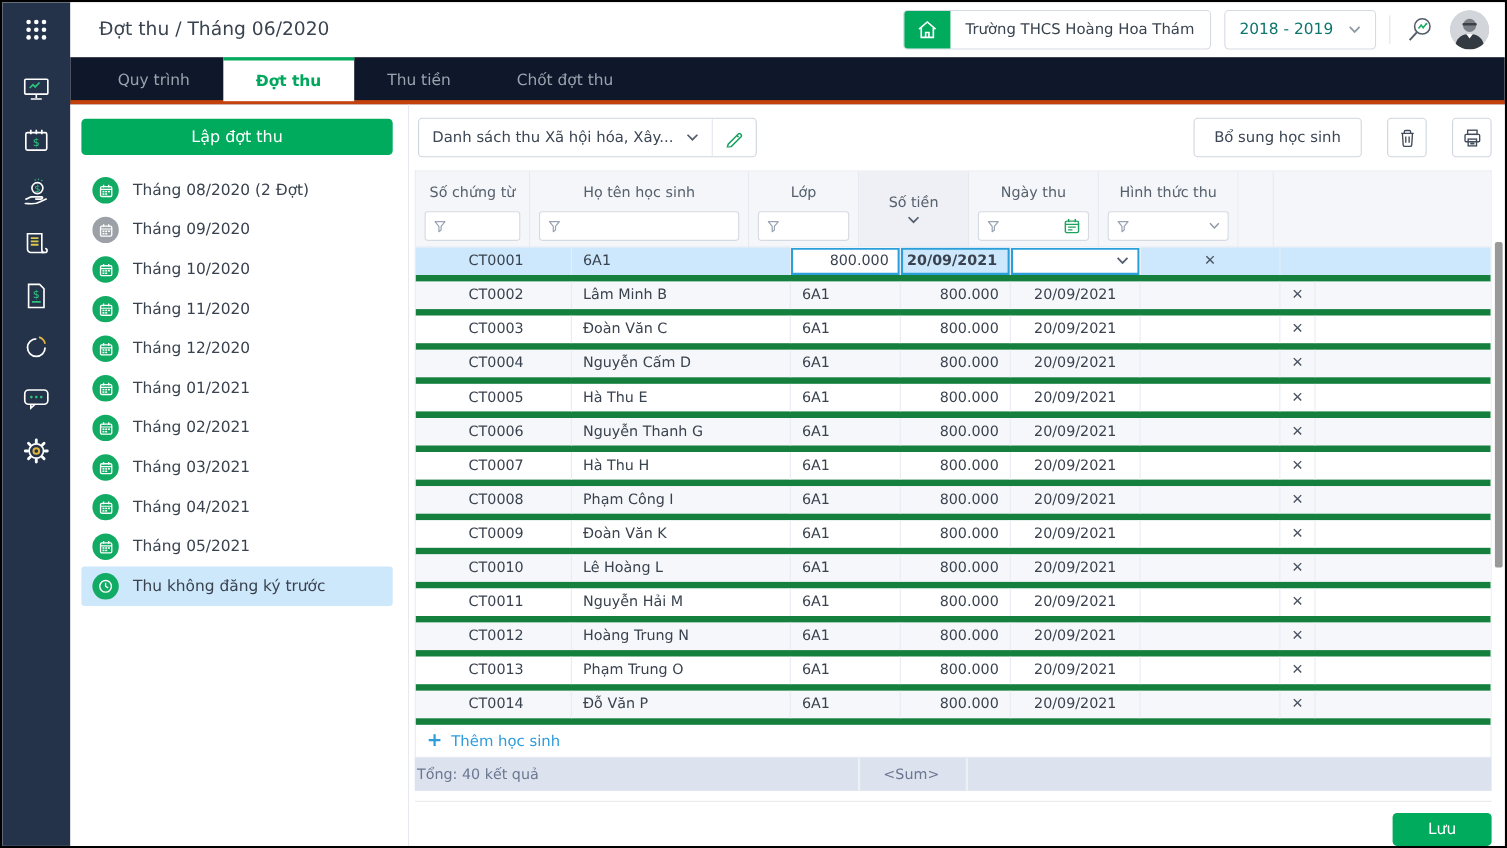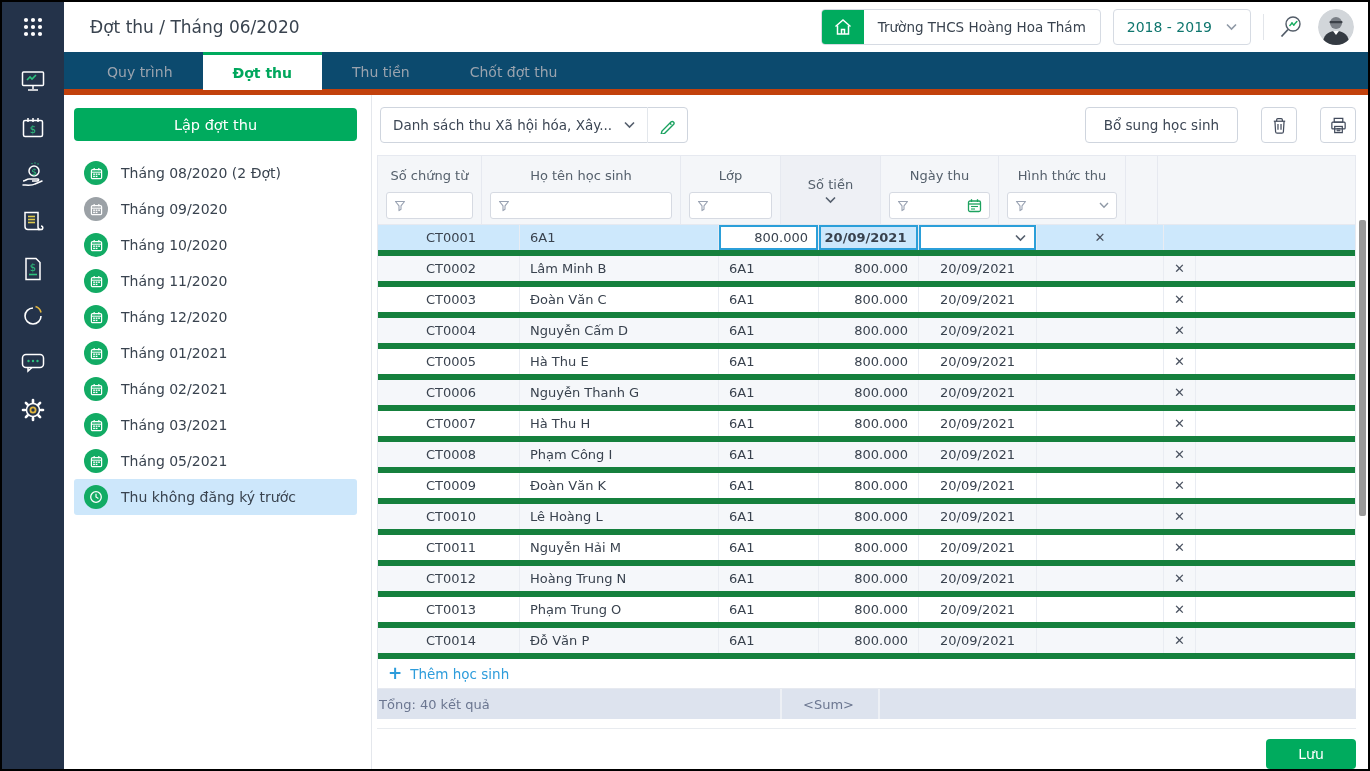--- a/index.html
+++ b/index.html
@@ -19,21 +19,21 @@
   .breadcrumb{ font-size:17px; color:#39434f; }
   .topbar-right{ margin-left:auto; display:flex; align-items:center; gap:12px; }
   .school-box{ display:flex; align-items:center; border:1px solid #d6dbe3; border-radius:4px; height:36px; overflow:hidden; background:#fff; }
   .home-btn{ width:42px; height:36px; background:#00ab5e; display:flex; align-items:center; justify-content:center; cursor:pointer; }
   .school-name{ padding:0 14px; font-size:13.5px; color:#39434f; white-space:nowrap; }
   .year-box{ border:1px solid #d6dbe3; border-radius:4px; height:36px; display:flex; align-items:center; padding:0 13px; gap:14px; font-size:14px; color:#0f766e; cursor:pointer; background:#fff; }
   .v-divider{ width:1px; height:26px; background:#e2e5ea; }
   .search-btn{ width:30px; height:30px; display:flex; align-items:center; justify-content:center; cursor:pointer; }
   .avatar{ width:36px; height:36px; border-radius:50%; overflow:hidden; cursor:pointer; flex:0 0 36px; }
 
-  .tabbar{ height:43px; flex:0 0 43px; background:#0c4a6e; border-bottom:6px solid #c2410c; display:flex; align-items:stretch; padding-left:13px; }
+  .tabbar{ height:43px; flex:0 0 43px; background:#0f172a; border-bottom:4px solid #c2410c; display:flex; align-items:stretch; padding-left:13px; }
   .tab{ padding:0 30px; display:flex; align-items:center; justify-content:center; font-size:14px; color:#9aa3ae; cursor:pointer; border-top:3px solid transparent; }
   .tab.active{ background:#fff; color:#00a75d; font-weight:bold; border-top:3px solid #00ab5e; margin-bottom:-1px; }
 
   .content{ flex:1; display:flex; min-height:0; }
 
   
   .panel{ width:308px; flex:0 0 308px; border-right:1px solid #e4e7ec; background:#fff; padding:13px 14px 0 10px; }
   .create-btn{ width:100%; height:33px; background:#00ab5e; border:none; border-radius:4px; color:#fff; font-size:14.5px; font-family:inherit; cursor:pointer; }
   .panel-list{ margin-top:14px; }
   .panel-item{ height:36px; display:flex; align-items:center; gap:13px; padding:0 10px; border-radius:3px; font-size:14px; color:#39434f; cursor:pointer; white-space:nowrap; }
@@ -382,20 +382,38 @@
                   <g fill="#fff">
                     <rect x="3.4" y="7" width="1.9" height="1.5"></rect>
                     <rect x="6.1" y="7" width="1.9" height="1.5"></rect>
                     <rect x="8.8" y="7" width="1.9" height="1.5"></rect>
                     <rect x="3.4" y="9.4" width="1.9" height="1.5"></rect>
                     <rect x="6.1" y="9.4" width="1.9" height="1.5"></rect>
                   </g>
                 </svg>
               </span>
               <span>Tháng 03/2021</span>
+            </div>
+            <div class="panel-item">
+              <span class="badge badge-green">
+                <svg width="13" height="13" viewBox="0 0 14 14">
+                  <rect x="1.5" y="2.8" width="11" height="9.7" rx="1.3" fill="none" stroke="#fff" stroke-width="1.3"></rect>
+                  <line x1="1.5" y1="5.6" x2="12.5" y2="5.6" stroke="#fff" stroke-width="1.1"></line>
+                  <line x1="4.5" y1="1" x2="4.5" y2="3.6" stroke="#fff" stroke-width="1.3"></line>
+                  <line x1="9.5" y1="1" x2="9.5" y2="3.6" stroke="#fff" stroke-width="1.3"></line>
+                  <g fill="#fff">
+                    <rect x="3.4" y="7" width="1.9" height="1.5"></rect>
+                    <rect x="6.1" y="7" width="1.9" height="1.5"></rect>
+                    <rect x="8.8" y="7" width="1.9" height="1.5"></rect>
+                    <rect x="3.4" y="9.4" width="1.9" height="1.5"></rect>
+                    <rect x="6.1" y="9.4" width="1.9" height="1.5"></rect>
+                  </g>
+                </svg>
+              </span>
+              <span>Tháng 04/2021</span>
             </div>
             <div class="panel-item">
               <span class="badge badge-green">
                 <svg width="13" height="13" viewBox="0 0 14 14">
                   <rect x="1.5" y="2.8" width="11" height="9.7" rx="1.3" fill="none" stroke="#fff" stroke-width="1.3"></rect>
                   <line x1="1.5" y1="5.6" x2="12.5" y2="5.6" stroke="#fff" stroke-width="1.1"></line>
                   <line x1="4.5" y1="1" x2="4.5" y2="3.6" stroke="#fff" stroke-width="1.3"></line>
                   <line x1="9.5" y1="1" x2="9.5" y2="3.6" stroke="#fff" stroke-width="1.3"></line>
                   <g fill="#fff">
                     <rect x="3.4" y="7" width="1.9" height="1.5"></rect>

